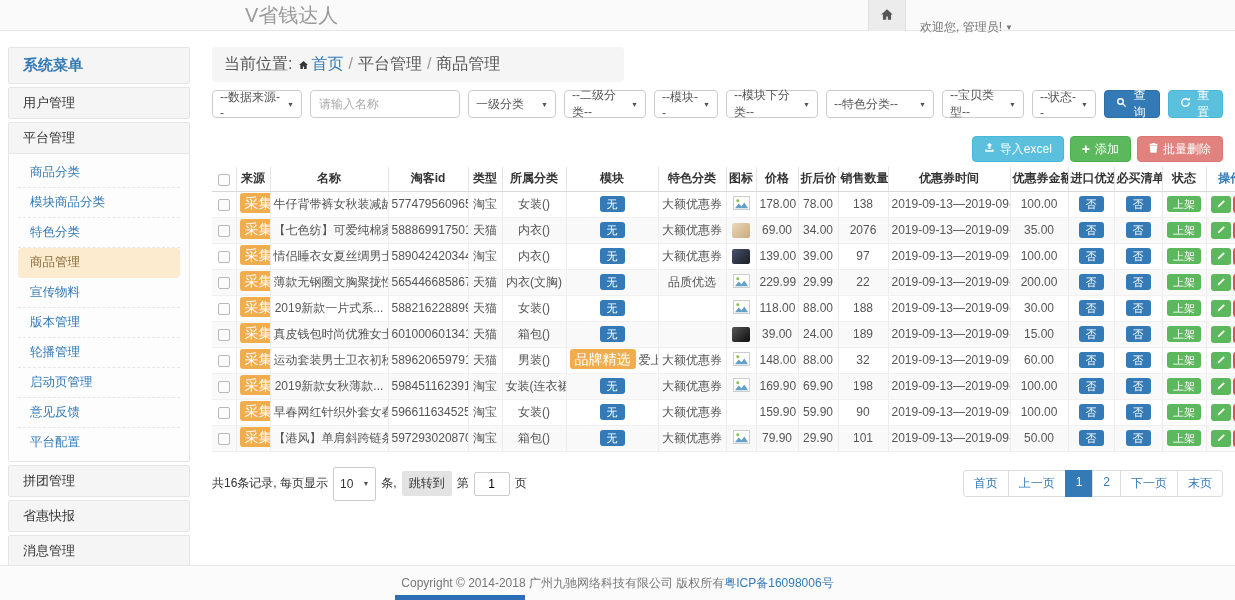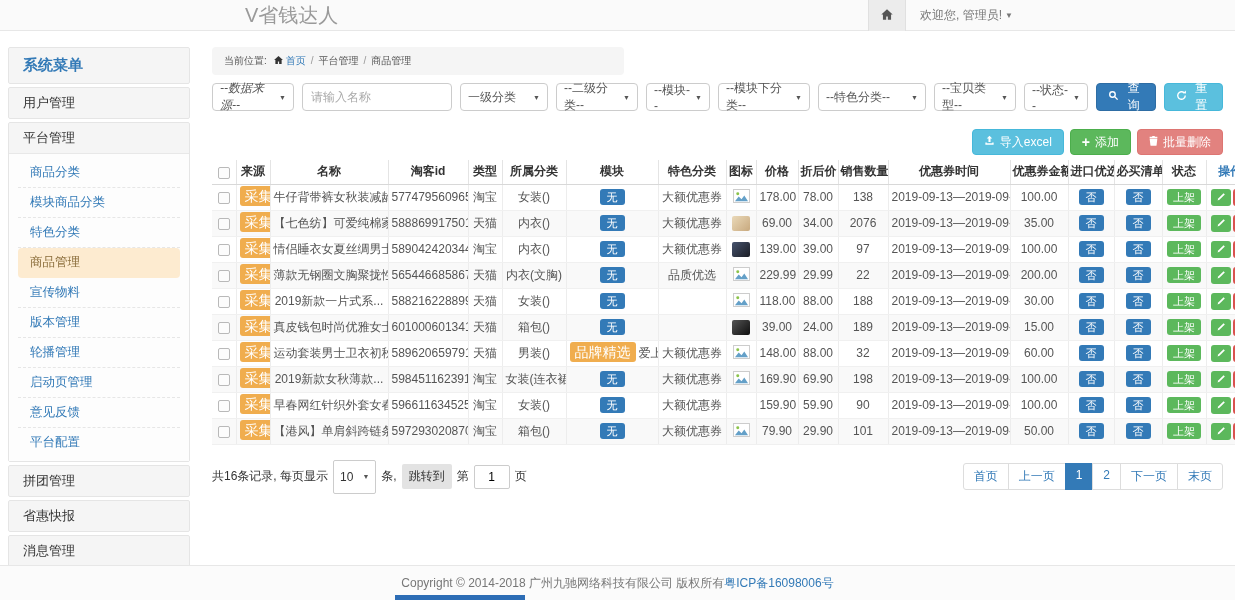--- a/index.html
+++ b/index.html
@@ -10,37 +10,37 @@
     font-size:13px; color:#333;
   }
   
   .topbar { position:absolute; top:0; left:0; right:0; height:31px;
     background:#fafafa; border-bottom:1px solid #e7e7e7; }
   .brand { position:absolute; left:245px; top:0; line-height:31px;
     font-size:20px; color:#9a9a9a; }
   .home-btn { position:absolute; left:868px; top:0; width:38px; height:31px;
     background:#ececec; border-left:1px solid #e0e0e0; border-right:1px solid #e0e0e0;
     text-align:center; line-height:34px; cursor:pointer; }
-  .welcome { position:absolute; left:920px; top:0; line-height:31px;
+  .welcome { position:absolute; left:920px; top:12px; line-height:31px;
     font-size:12px; color:#777; cursor:pointer; }
   .caret { font-size:8px; color:#777; vertical-align:1px; margin-left:3px; }
   
   .sidebar { position:absolute; left:8px; top:47px; width:182px; height:518px; overflow:hidden; }
   .side-block { background:#f5f5f5; border:1px solid #e5e5e5; border-radius:2px; margin-bottom:3px; }
   .side-title { color:#337ab7; font-weight:bold; font-size:15px; padding:8px 14px; background:#f5f5f5; }
   .side-item { padding:6px 14px; font-size:13px; color:#333; cursor:pointer; }
   .side-submenu { background:#fdfdfd; border-top:1px solid #e8e8e8; padding:4px 9px; }
   .side-sub { padding:6px 12px; font-size:12.5px; color:#337ab7;
     border-bottom:1px dashed #e6e6e6; cursor:pointer; }
   .side-sub:last-child { border-bottom:none; }
   .side-sub.active { background:#fdebd0; border-radius:4px; color:#8a6d3b; border-bottom-color:transparent; }
   
   .content { position:absolute; left:212px; top:47px; right:12px; }
   .breadcrumb { display:inline-block; width:412px; background:#f5f5f5; border-radius:4px;
-    padding:7px 12px; font-size:10px; color:#555; }
+    padding:7px 12px; font-size:16px; color:#555; }
   .breadcrumb a { color:#337ab7; text-decoration:none; cursor:pointer; }
   .bc-sep { color:#999; margin:0 5px; }
   .bc-home-icon { margin:0 2px 0 6px; vertical-align:-1px; }
   
   .filter-bar { display:flex; gap:8px; margin-top:8px; align-items:center; }
   .filter-controls { display:flex; gap:8px; align-items:center; }
   .f-select { height:28px; border:1px solid #ccc; border-radius:4px; background:#fff;
     display:flex; align-items:center; justify-content:space-between;
     padding:0 7px; font-size:12px; color:#555; cursor:pointer; }
   .f-caret { font-size:7px; color:#555; margin-left:4px; }
@@ -149,21 +149,21 @@
 <div class="content">
 
   <div class="breadcrumb">
     <span>当前位置:</span><span class="bc-home-icon"><svg width="11" height="10" viewBox="0 0 16 16">
           <path fill="#333" d="M8 1.5L1 8h2v6.5h4v-4h2v4h4V8h2L8 1.5z"></path>
         </svg></span><a>首页</a><span class="bc-sep">/</span><span>平台管理</span><span class="bc-sep">/</span><span>商品管理</span>
   </div>
 
   <div class="filter-bar">
     <div class="filter-controls">
-        <div class="f-select" style="width: 82px; font-style: italic;">
+        <div class="f-select" style="width: 90px;">
           <span class="f-val">--数据来源--</span>
           <span class="f-caret">▼</span>
         </div>
         <input class="f-input" placeholder="请输入名称" style="width: 150px;">
         <div class="f-select" style="width: 88px;">
           <span class="f-val">一级分类</span>
           <span class="f-caret">▼</span>
         </div>
         <div class="f-select" style="width: 82px;">
           <span class="f-val">--二级分类--</span>

